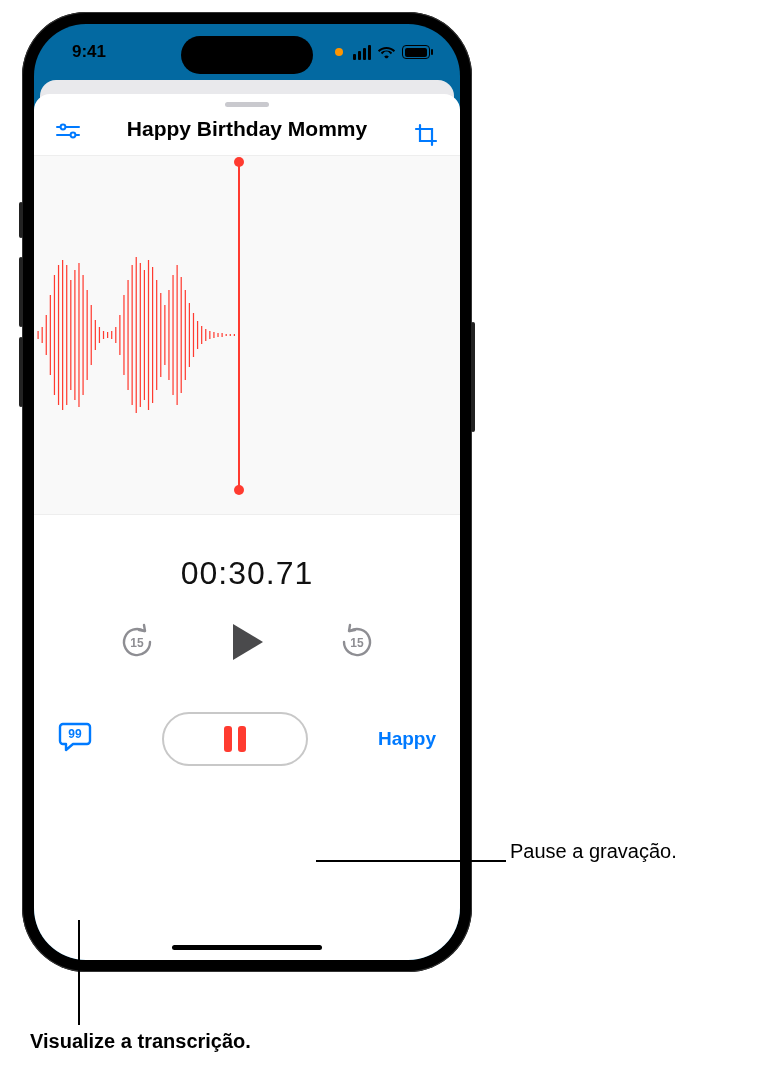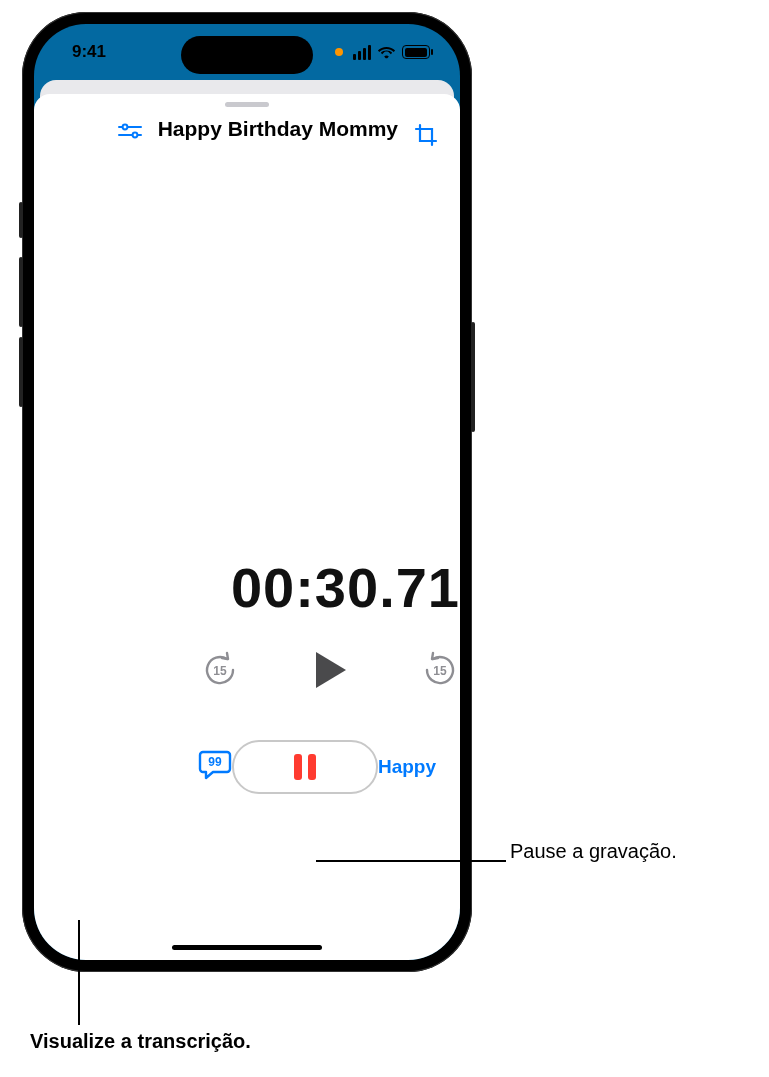--- a/index.html
+++ b/index.html
@@ -78,21 +78,20 @@
 
   .sheet {
     flex:1;
     background:#fff;
     border-top-left-radius: 16px;
     border-top-right-radius: 16px;
     margin-top:-10px;
     position:relative;
     display:flex;
     flex-direction:column;
-    align-items:flex-end;
   }
   .grabber {
     width:44px; height:5px; border-radius:3px;
     background:#c9c9ce;
     margin: 8px auto 4px;
   }
   .header {
     display:flex;
     align-items:flex-start;
     padding: 6px 16px 8px;
@@ -127,22 +126,22 @@
     background:#ff3b30;
     border-radius:50%;
   }
   .playhead::before{ top:-5px; }
   .playhead::after{ bottom:-5px; }
   .wave-svg { position:absolute; left:0; top:50%; transform:translateY(-50%); width:48%; height:200px;}
   .tick-labels { position:absolute; left:0; right:0; bottom:-22px; display:flex; font-size:12px; color:#9a9a9e; }
 
   .timer {
     text-align:center;
-    font-size:56px;
-    font-weight:700;
+    font-size:32px;
+    font-weight:400;
     font-variant-numeric: tabular-nums;
     letter-spacing:1px;
     color:#111;
     margin-top: 40px;
   }
   .transport {
     display:flex;
     justify-content:center;
     align-items:center;
     gap:68px;
@@ -151,21 +150,20 @@
   }
   .transport svg { display:block; }
   .play-btn { padding:4px; }
 
   .bottom-row {
     display:flex;
     align-items:center;
     justify-content:space-between;
     padding: 0 24px;
     margin-top: 46px;
-    margin-left: 19px;
   }
   .txn-btn { color:#007aff; }
   .record-btn {
     width:146px; height:54px;
     border:2px solid #c8c8c8;
     border-radius:28px;
     display:flex;
     align-items:center;
     justify-content:center;
     background:#fff;

